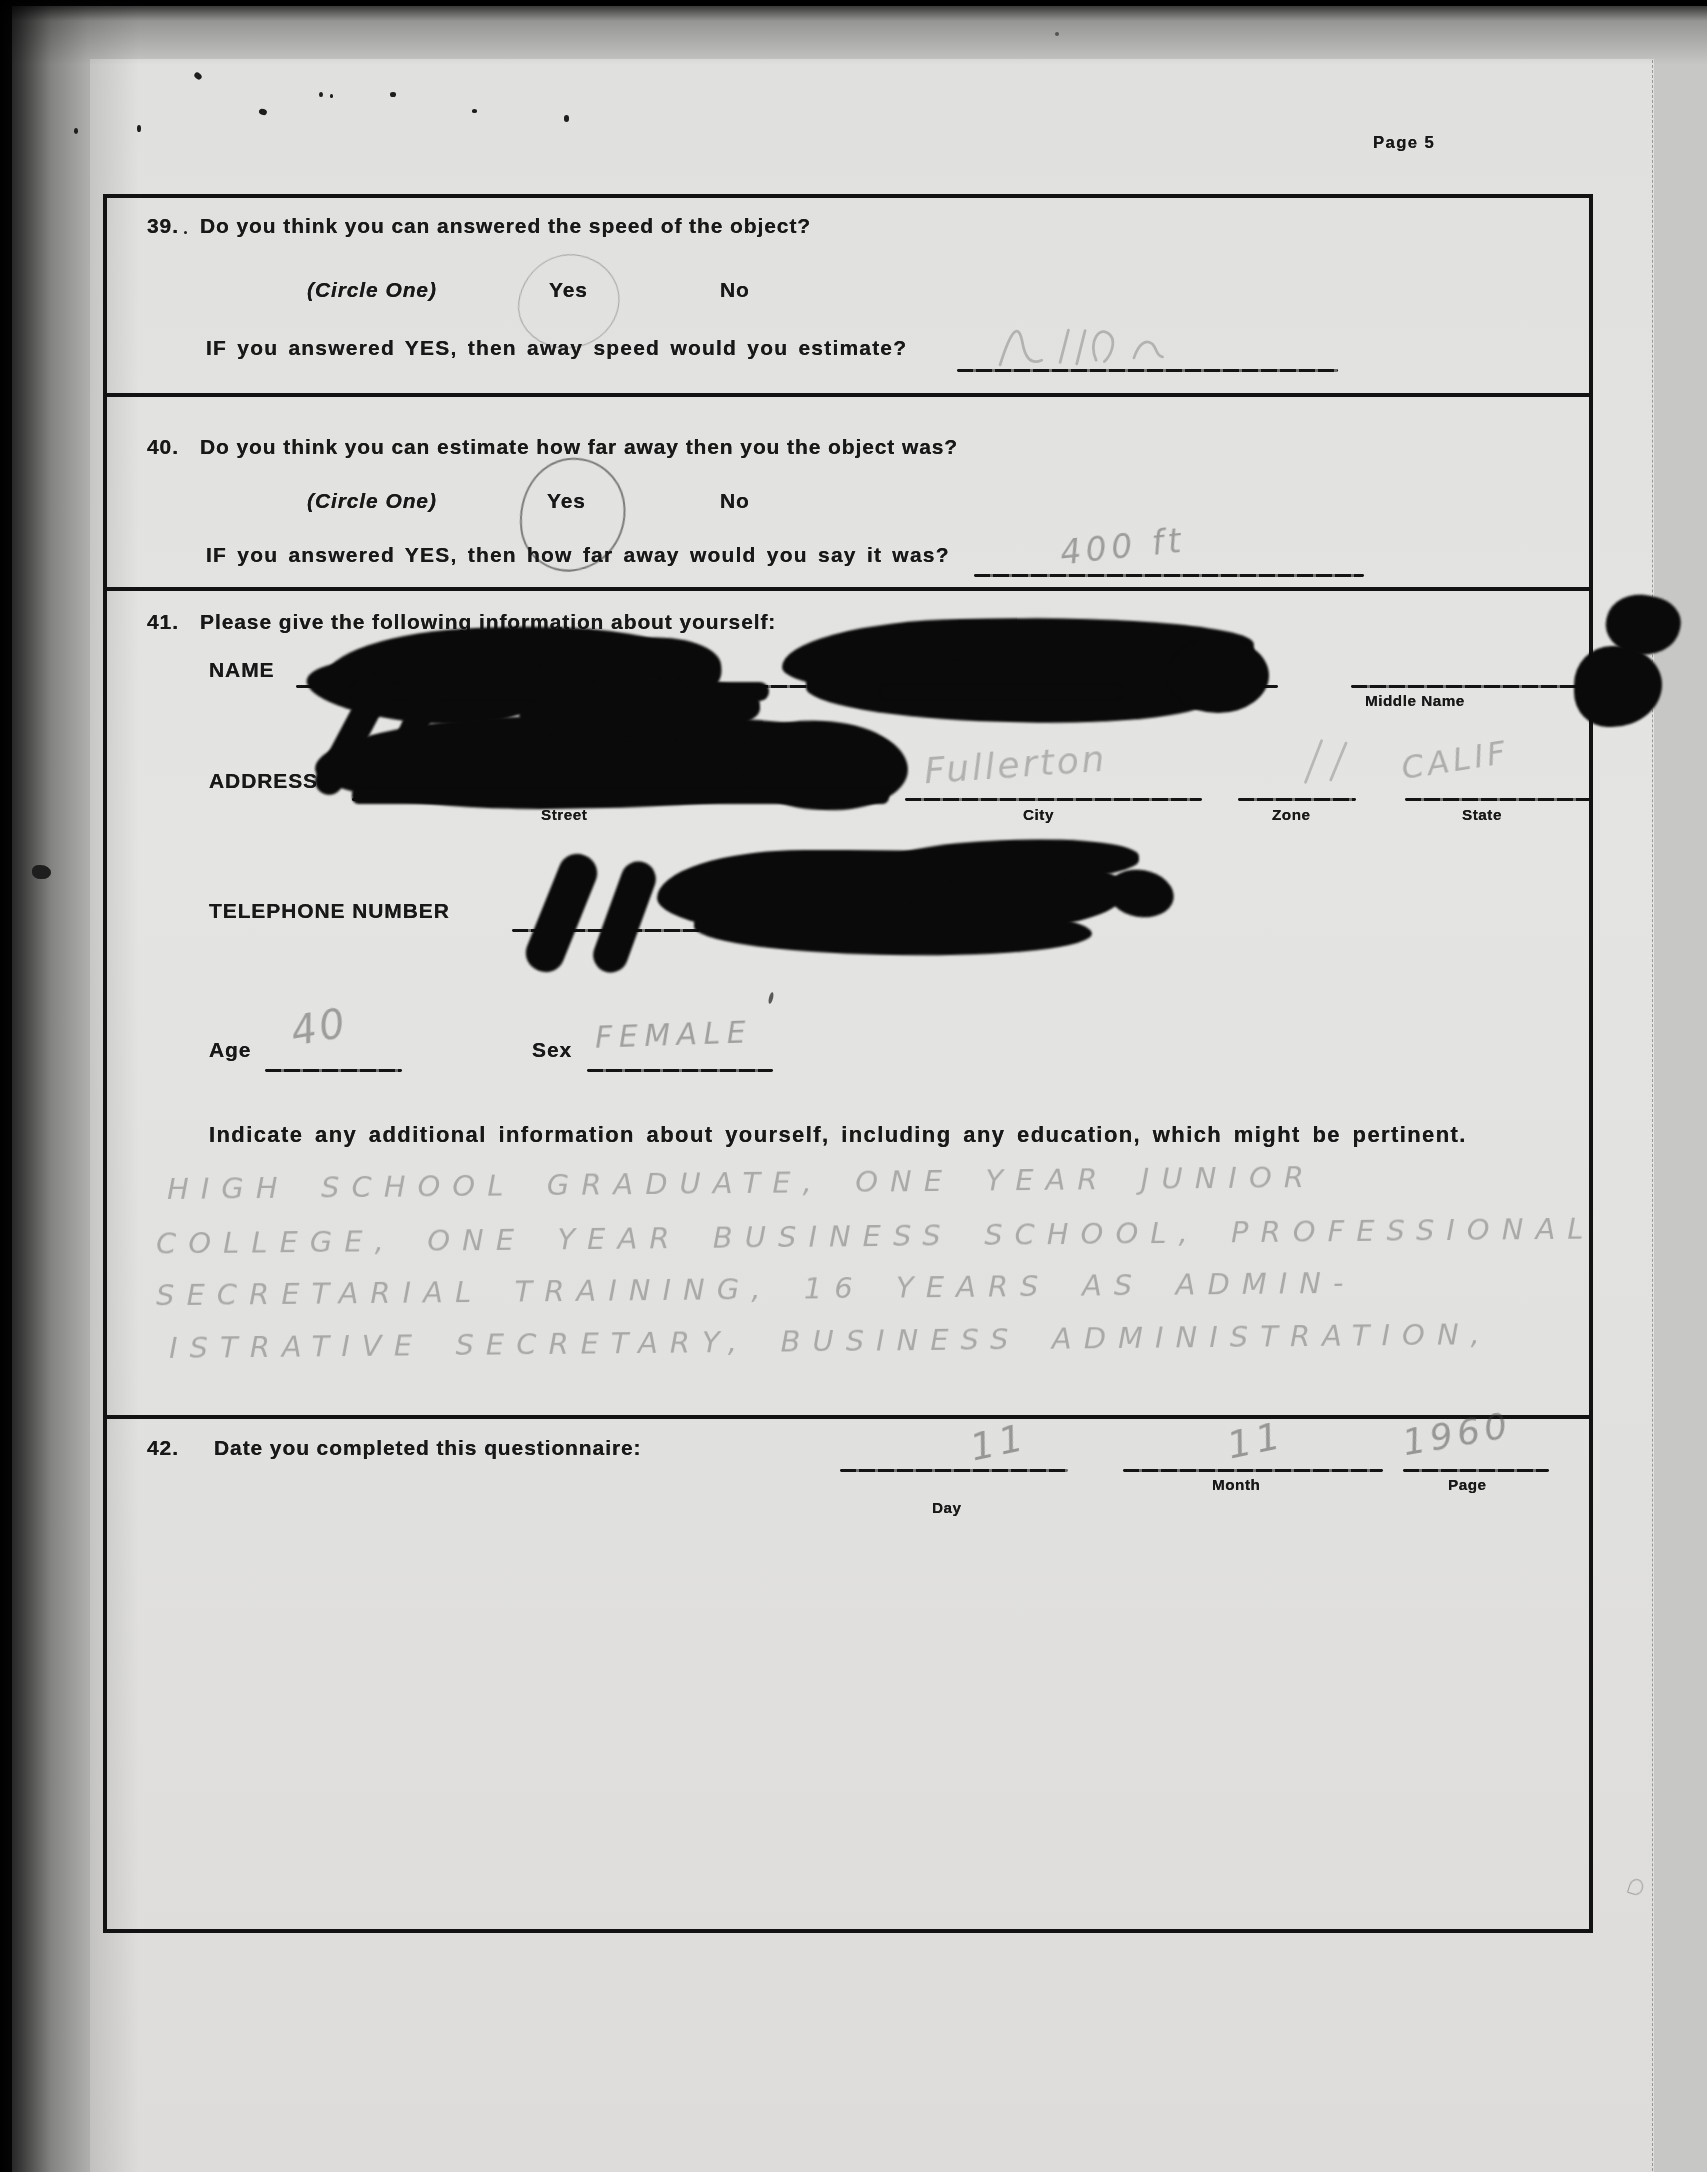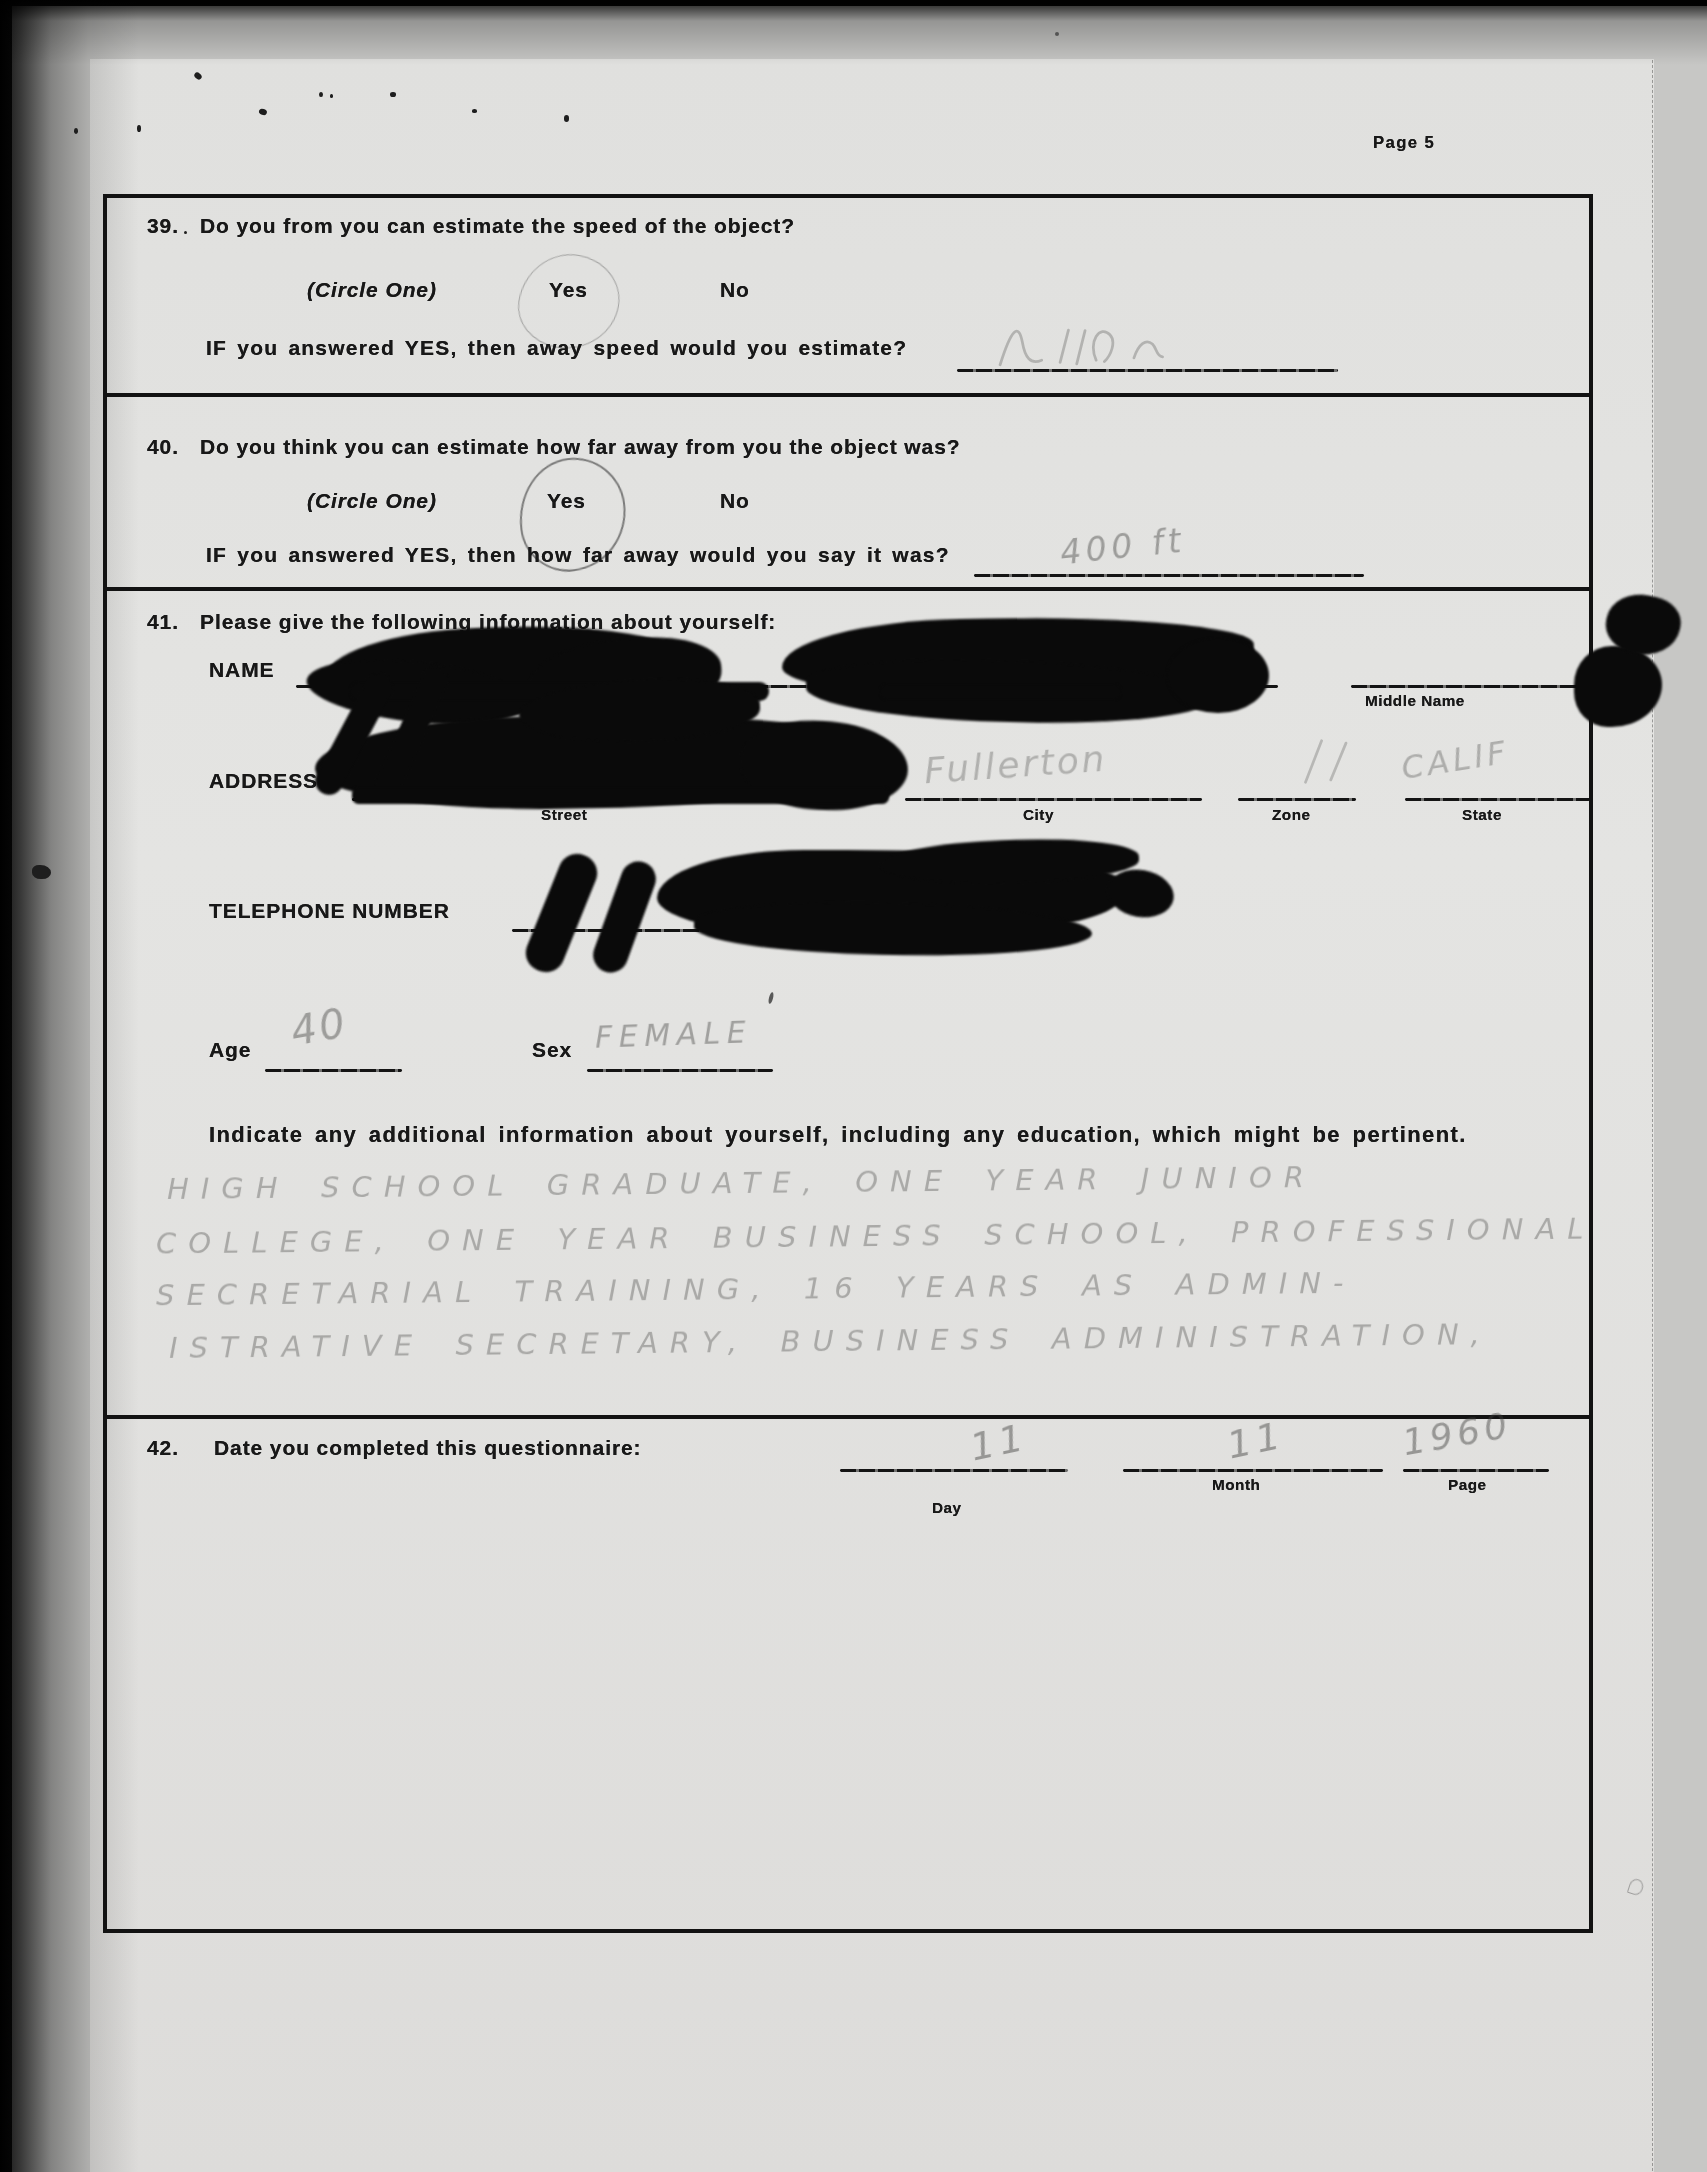--- a/index.html
+++ b/index.html
@@ -67,33 +67,33 @@
 <div class="speck" style="left:769px;top:992px;width:4.2px;height:12px;transform:rotate(14deg);opacity:.7;"></div>
 
 <div class="t pagelab" style="left:1373px;top:133px;">Page 5</div>
 
 <div class="box"></div>
 <div class="divider" style="top:393px;"></div>
 <div class="divider" style="top:587px;"></div>
 <div class="divider" style="top:1415px;"></div>
 
 <div class="t q" style="left:147px;top:214px;">39.</div>
-<div class="t q" style="left:200px;top:214px;">Do you from you can estimate the speed of the object?</div>
+<div class="t q" style="left:200px;top:214px;">Do you think you can answered the speed of the object?</div>
 <div class="t q it" style="left:307px;top:278px;">(Circle One)</div>
 <div class="t q" style="left:549px;top:278px;">Yes</div>
 <div class="t q" style="left:720px;top:278px;">No</div>
 <div class="circle" style="left:519px;top:254px;width:98px;height:93px;border:1.9px solid rgba(45,45,45,.35);transform:rotate(9deg);filter:blur(0.5px);"></div>
 <div class="t qw" style="left:206px;top:336px;">IF you answered YES, then away speed would you estimate?</div>
 <div class="line" style="left:957px;top:369px;width:381px;"></div>
 <svg class="svgmark" style="left:986px;top:314px;" width="259" height="60" viewBox="0 0 560 130">
   <path d="M30,110 C55,30 70,20 78,60 C84,95 96,110 120,100 M160,105 l18,-70 M196,108 l18,-72 M238,100 c-18,-40 8,-78 30,-55 c14,15 2,45 -12,58 M320,95 c10,-30 26,-42 40,-30 c10,10 8,26 22,28" fill="none" stroke="#4a4a48" stroke-width="6" stroke-linecap="round" opacity="0.3" filter="blur(1.5px)"></path>
 </svg>
 
 <div class="t q" style="left:147px;top:435px;">40.</div>
-<div class="t q" style="left:200px;top:435px;">Do you think you can estimate how far away from you the object was?</div>
+<div class="t q" style="left:200px;top:435px;">Do you think you can estimate how far away then you the object was?</div>
 <div class="t q it" style="left:307px;top:489px;">(Circle One)</div>
 <div class="t q" style="left:547px;top:489px;">Yes</div>
 <div class="t q" style="left:720px;top:489px;">No</div>
 <div class="circle" style="left:519px;top:458px;width:103px;height:109px;border:2.3px solid rgba(40,40,40,.55);transform:rotate(-7deg);filter:blur(0.5px);"></div>
 <div class="t qw" style="left:206px;top:543px;">IF you answered YES, then how far away would you say it was?</div>
 <div class="line" style="left:974px;top:574px;width:390px;"></div>
 <div class="hw" style="left:1060px;top:527px;font-size:33px;opacity:.42;transform:rotate(-6deg);letter-spacing:4.6px;">400 ft</div>
 
 <div class="t q" style="left:147px;top:610px;">41.</div>
 <div class="t q" style="left:200px;top:610px;">Please give the following information about yourself:</div>

